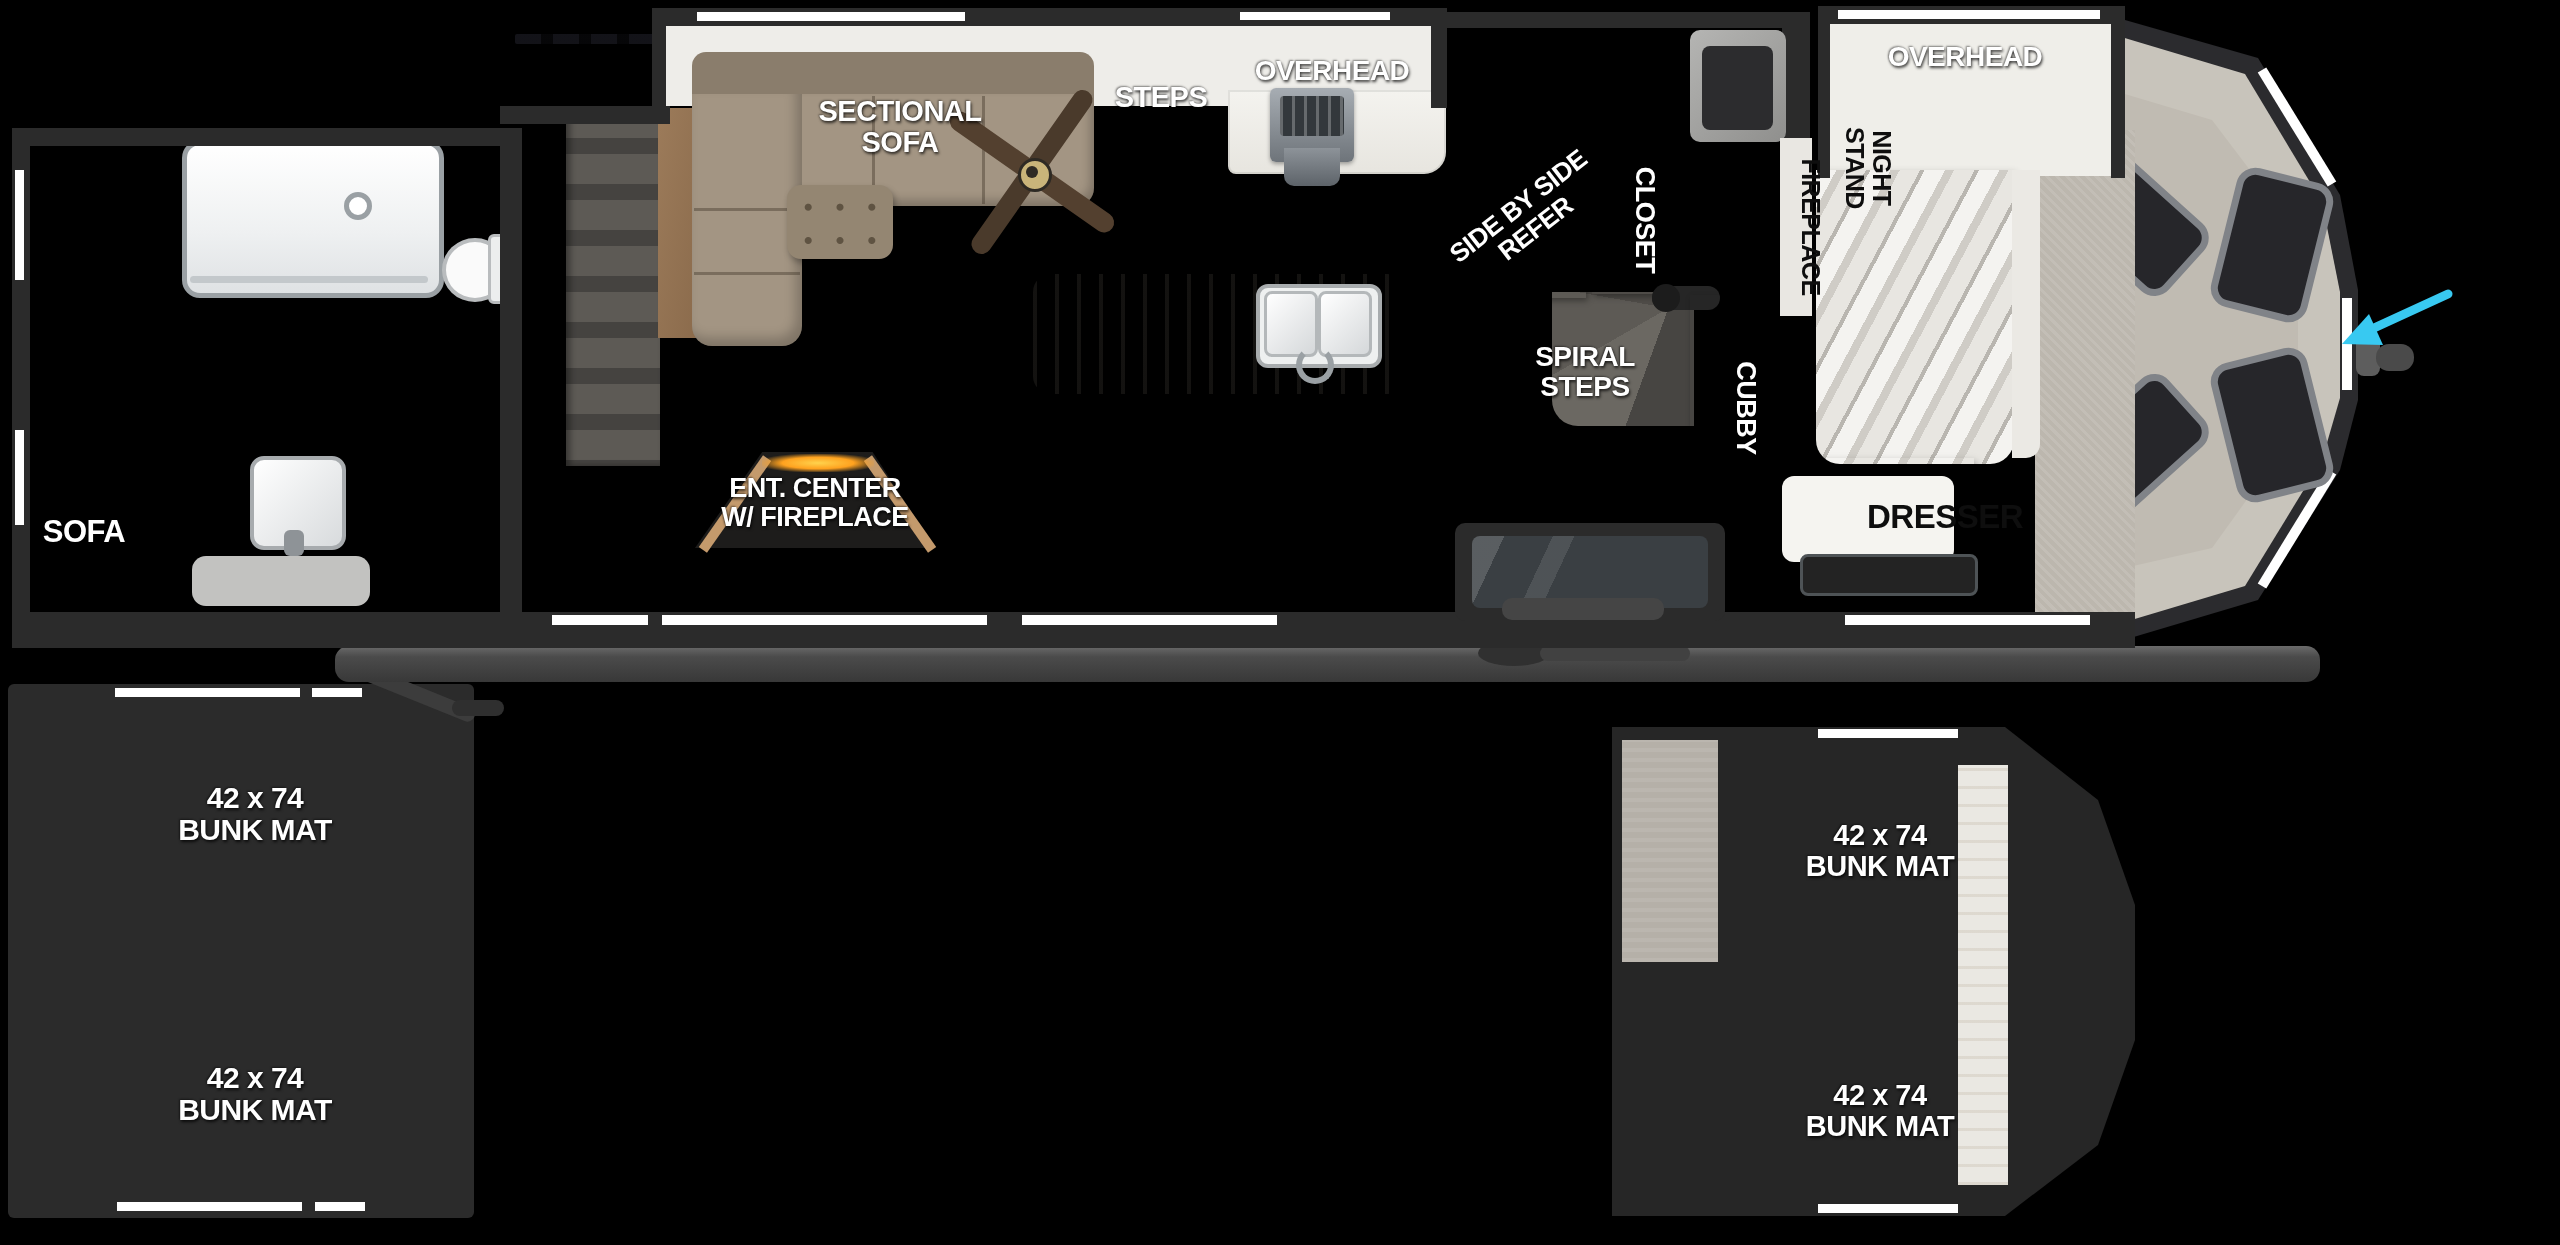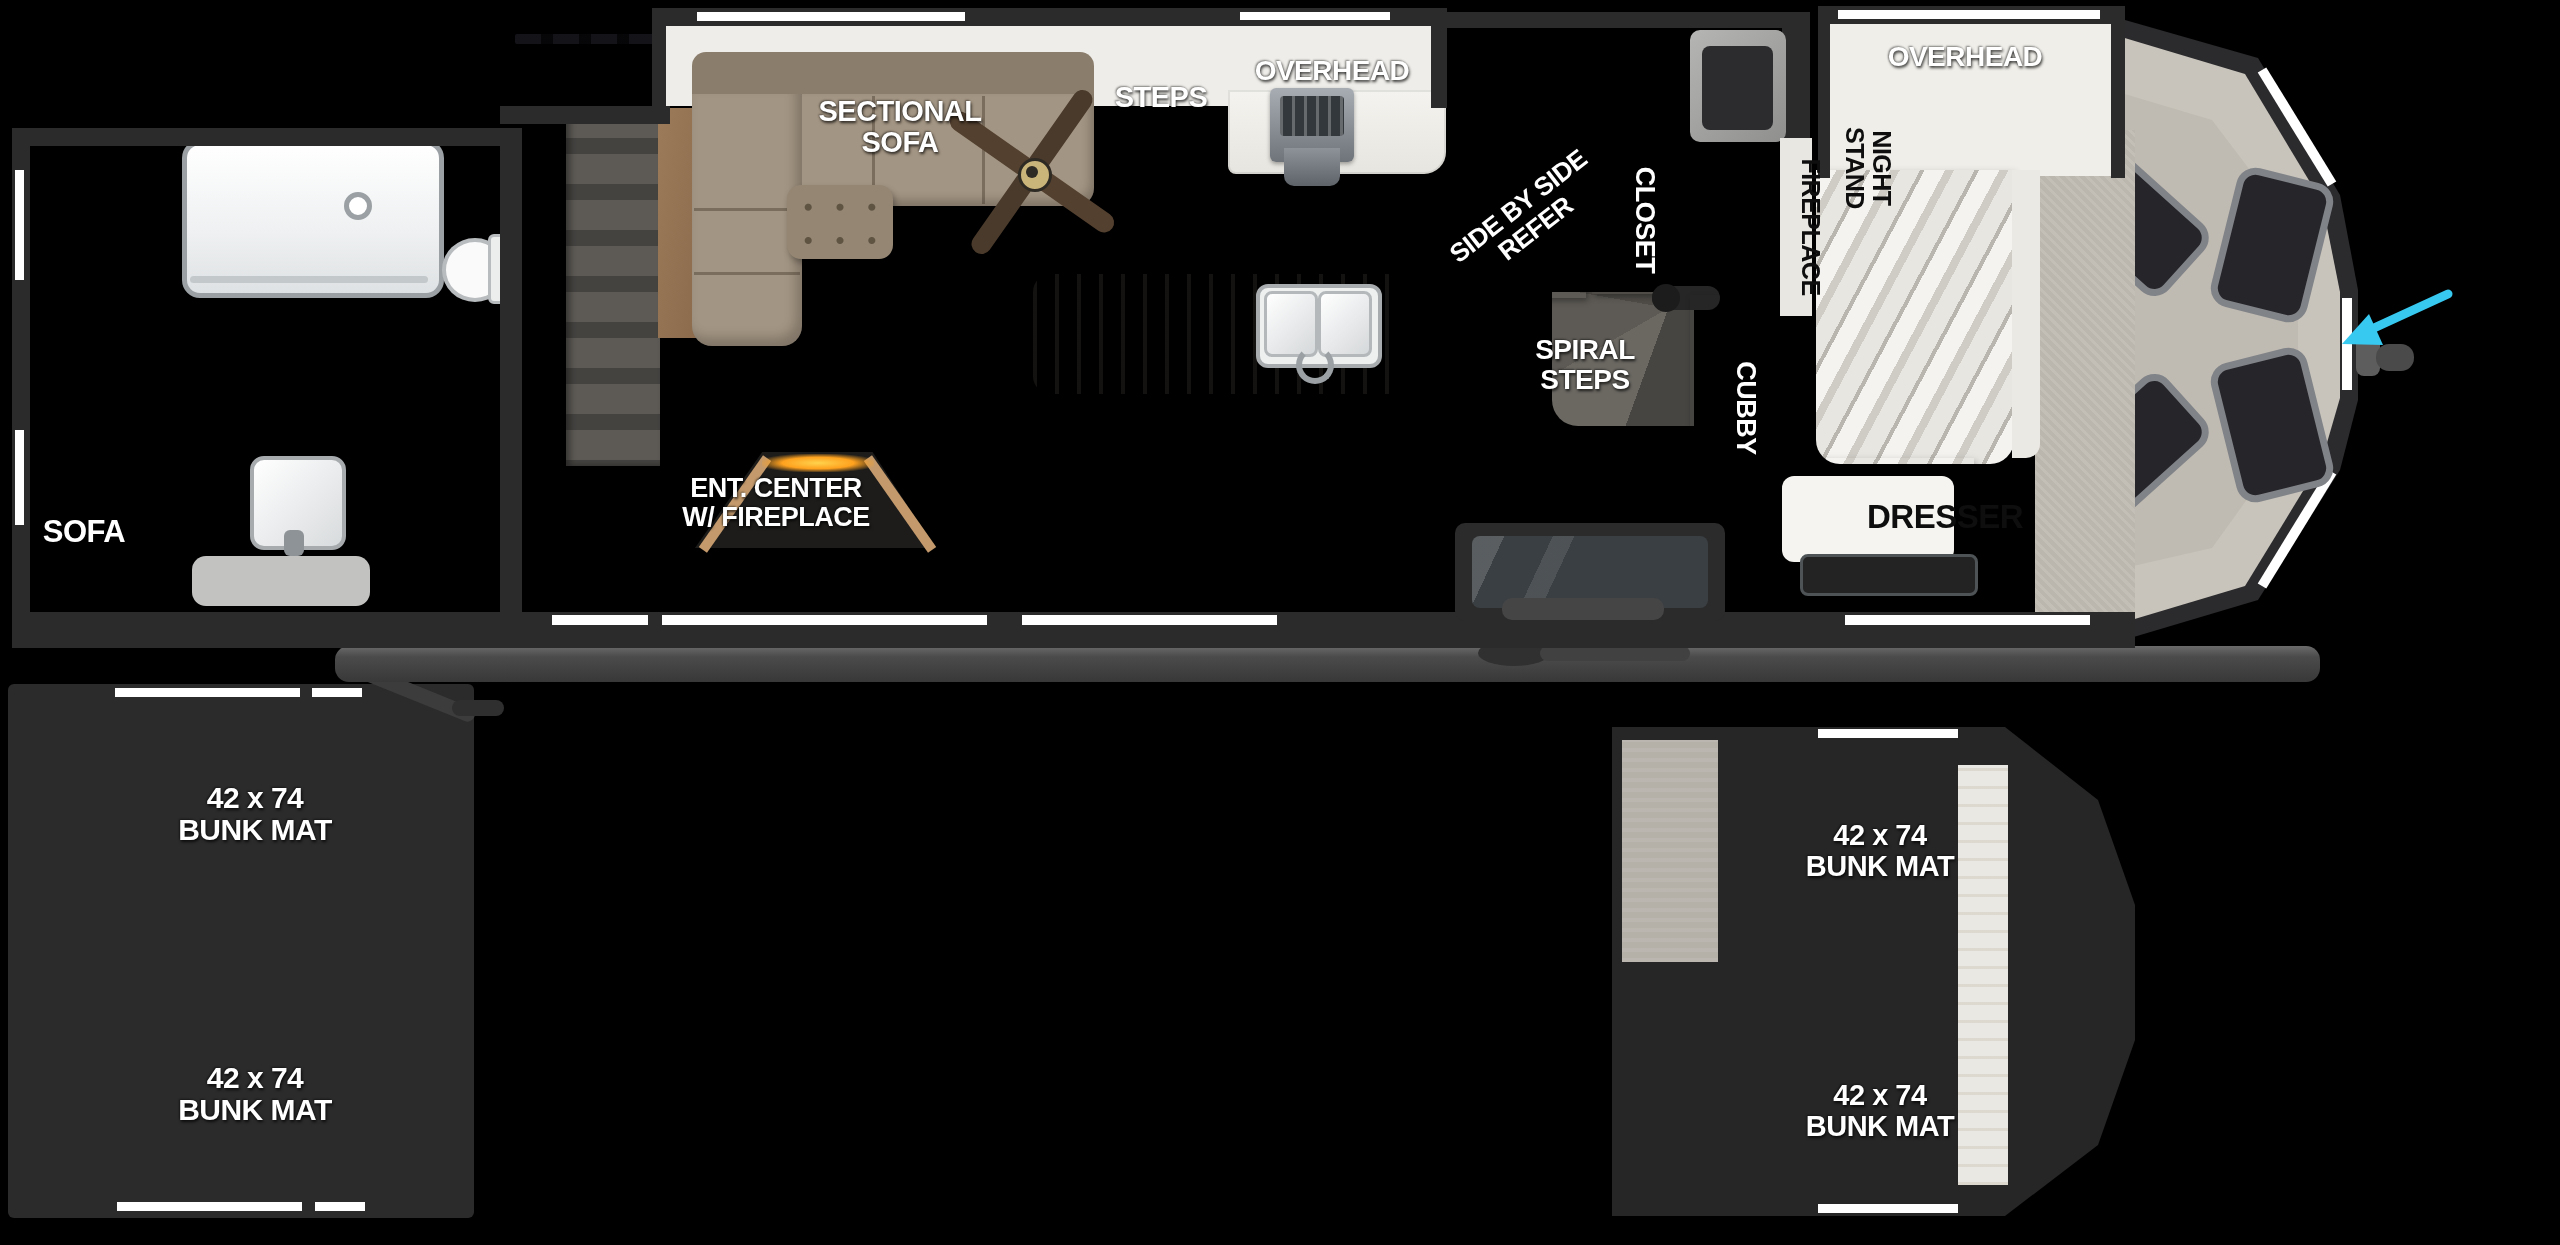--- a/index.html
+++ b/index.html
@@ -128,21 +128,21 @@
   <div class="abs chair" style="left:1078px;top:236px;width:72px;height:42px;"></div>
   <div class="abs chair" style="left:1165px;top:236px;width:75px;height:42px;"></div>
   <div class="abs chair" style="left:1075px;top:390px;width:72px;height:52px;"></div>
   <div class="abs chair" style="left:1162px;top:390px;width:73px;height:52px;"></div>
 
   
   <div class="abs" style="left:695px;top:452px;width:240px;height:96px;background:#1d1c1b;clip-path:polygon(28% 0%,74% 0%,100% 100%,0% 100%);z-index:16;"></div>
   <div class="abs" style="left:730px;top:448px;width:10px;height:112px;background:#c49a6c;transform:rotate(35deg);z-index:16;"></div>
   <div class="abs" style="left:895px;top:448px;width:10px;height:112px;background:#c49a6c;transform:rotate(-35deg);z-index:16;"></div>
   <div class="abs" style="left:762px;top:454px;width:112px;height:18px;background:radial-gradient(ellipse at center,#ffd34d 0%,#ffa21f 45%,rgba(40,20,5,0) 78%);border-radius:6px;z-index:17;"></div>
-  <div class="lbl lw" style="left:661px;top:474px;width:230px;font-size:27px;z-index:18;">ENT. CENTER
+  <div class="lbl lw" style="left:700px;top:474px;width:230px;font-size:27px;z-index:18;">ENT. CENTER
 W/ FIREPLACE</div>
 
   
   <div class="abs wall" style="left:500px;top:612px;width:1315px;height:36px;z-index:20;"></div>
   <div class="abs wstrip" style="left:552px;top:615px;width:96px;height:10px;"></div>
   <div class="abs wstrip" style="left:662px;top:615px;width:325px;height:10px;"></div>
   <div class="abs wstrip" style="left:1022px;top:615px;width:255px;height:10px;"></div>
   <div class="abs win" style="left:548px;top:528px;width:104px;height:74px;transform:rotate(7deg);"></div>
   <div class="abs win" style="left:658px;top:546px;width:334px;height:60px;transform:skewX(-12deg);"></div>
   <div class="abs win" style="left:1018px;top:548px;width:264px;height:56px;transform:skewX(-12deg);"></div>
@@ -155,21 +155,21 @@
   <div class="abs woodv" style="left:1468px;top:146px;width:118px;height:152px;box-shadow:2px 3px 6px rgba(0,0,0,.35);z-index:12;"></div>
   <div class="lbl lw" style="left:1427px;top:190px;width:200px;font-size:26px;transform:rotate(-38deg);z-index:41;">SIDE BY SIDE
 REFER</div>
   <div class="abs woodv" style="left:1592px;top:146px;width:80px;height:148px;box-shadow:2px 3px 6px rgba(0,0,0,.35);z-index:12;"></div>
   <div class="lbl lw" style="left:1556px;top:192px;width:150px;height:56px;font-size:27px;transform:rotate(90deg);z-index:41;">CLOSET</div>
 
   
   <div class="abs" style="left:1552px;top:292px;width:142px;height:134px;border-radius:0 0 0 26px;background:conic-gradient(from 200deg at 82% 12%, #6b6862 0 40deg, #5d5a55 40deg 80deg, #4f4c48 80deg 120deg, #403e3b 120deg 160deg, #343230 160deg 200deg, #474542 200deg 360deg);z-index:11;"></div>
   <div class="abs" style="left:1652px;top:286px;width:68px;height:24px;background:#262626;border-radius:12px;z-index:12;"></div>
   <div class="abs" style="left:1652px;top:284px;width:28px;height:28px;background:#1c1c1c;border-radius:50%;z-index:13;"></div>
-  <div class="lbl lw" style="left:1500px;top:335px;width:170px;font-size:28px;z-index:41;">SPIRAL
+  <div class="lbl lw" style="left:1500px;top:342px;width:170px;font-size:28px;z-index:41;">SPIRAL
 STEPS</div>
 
   
   <div class="abs woodv" style="left:1690px;top:295px;width:84px;height:226px;box-shadow:2px 3px 6px rgba(0,0,0,.35);z-index:12;"></div>
   <div class="lbl lw" style="left:1657px;top:380px;width:150px;height:56px;font-size:27px;transform:rotate(90deg);z-index:41;">CUBBY</div>
 
   
   <div class="abs" style="left:1690px;top:30px;width:96px;height:112px;background:linear-gradient(135deg,#b5b5b3,#8f8f8d);border-radius:10px;z-index:21;"></div>
   <div class="abs" style="left:1702px;top:46px;width:71px;height:84px;background:#2c2c2e;border-radius:8px;z-index:22;"></div>
   <div class="abs wall" style="left:1782px;top:12px;width:28px;height:295px;z-index:20;"></div>

